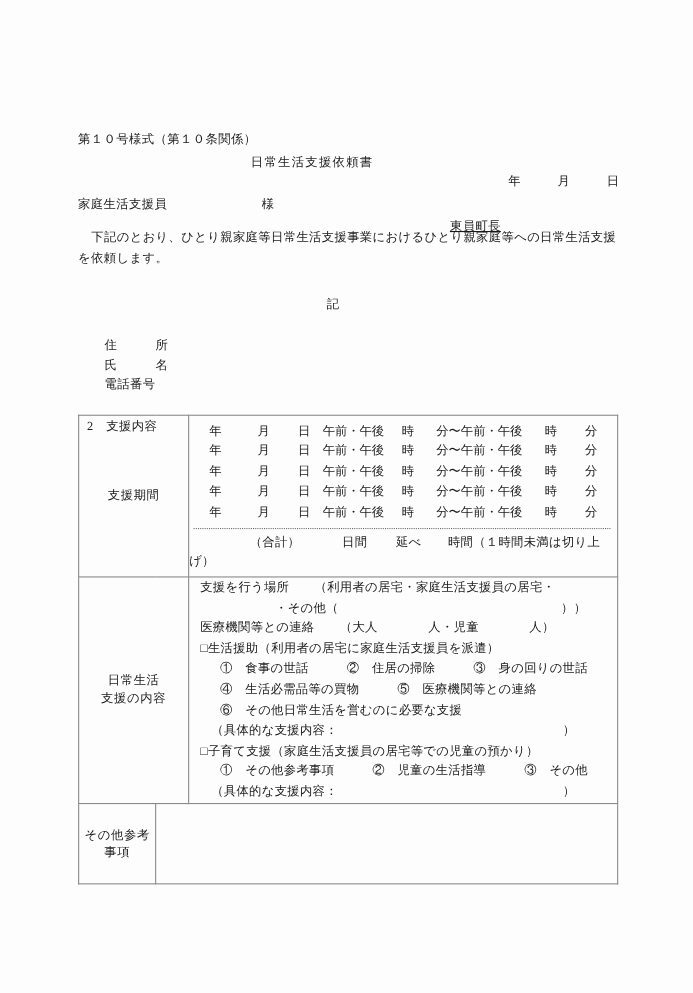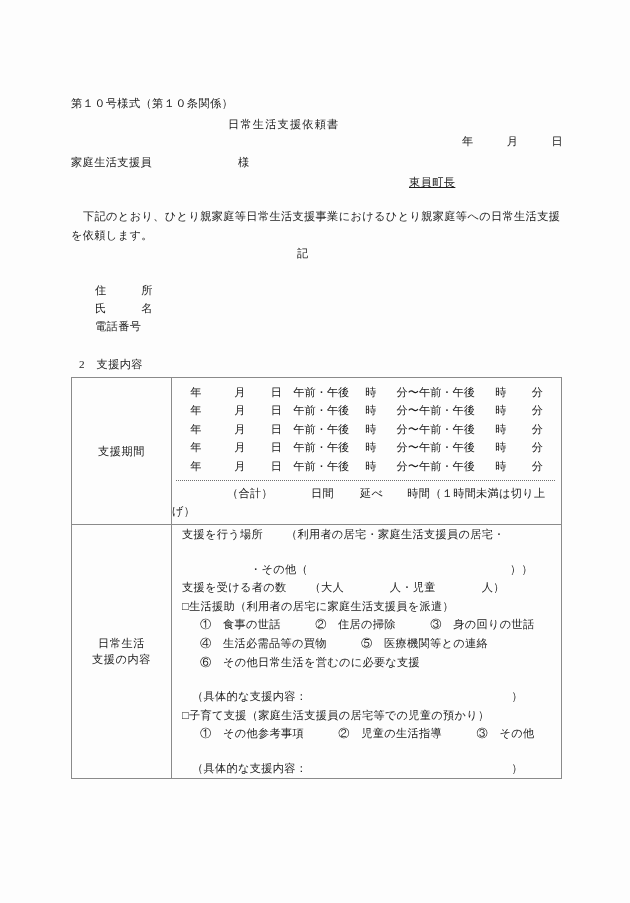--- a/index.html
+++ b/index.html
@@ -20,21 +20,21 @@
     position: absolute;
     left: 0;
     top: 0;
     width: 630px;
     height: 903px;
     background: #fdfdfd;
   }
 
   
   .abs { position: absolute; white-space: pre; }
-  .t11 { font-size: 11.2px; line-height: 1.35; letter-spacing: .4px; }
+  .t11 { font-size: 11.2px; line-height: 1.35; letter-spacing: .4px; margin-top: 24px; }
 
   
   .form-no   { left: 71px;  top: 96px; }
   .doc-title { left: 228px; top: 117px; letter-spacing: 1.2px; }
   .date-line { left: 462px; top: 134px; letter-spacing: 0; }
   .addressee { left: 71px;  top: 155px; }
   .honorific { left: 238px; top: 155px; }
   .issuer    { left: 409px; top: 175px; text-decoration: underline; }
 
   
@@ -119,21 +119,20 @@
     padding-left: 10px;
     white-space: pre;
   }
   .cline.ind1 { padding-left: 28px; }
   .cline.ind2 { padding-left: 20px; }
   .cline.ind3 { padding-left: 78px; }
   .fill-row {
     display: flex;
     justify-content: space-between;
     padding-right: 28px;
-    margin-top: 16px;
   }
   .fill-row.rp2 { padding-right: 38px; }
 
   
   .remark-cell { height: 72px; }
   .remark-lbl  { text-align: center; letter-spacing: .6px; }
 </style>
 </head>
 <body>
 
@@ -223,27 +222,31 @@
       </td>
     </tr>
 
     <tr>
       <td class="lbl-cell" colspan="2">
         <span id="content-label-text">日常生活<br>支援の内容</span>
       </td>
       <td class="content-cell">
         <div class="cline"><span>支援を行う場所</span>　　<span>（利用者の居宅・家庭生活支援員の居宅・</span></div>
         <div class="cline ind3 fill-row"><span>・その他（</span><span>））</span></div>
-        <div class="cline"><span>支援を受ける者の数</span>　　<span>（大人　　　　人・児童　　　　人）</span></div>
+        <div class="cline"><span>医療機関等との連絡</span>　　<span>（大人　　　　人・児童　　　　人）</span></div>
         <div class="cline">□生活援助（利用者の居宅に家庭生活支援員を派遣）</div>
         <div class="cline ind1">①　食事の世話　　　②　住居の掃除　　　③　身の回りの世話</div>
         <div class="cline ind1">④　生活必需品等の買物　　　⑤　医療機関等との連絡</div>
         <div class="cline ind1">⑥　その他日常生活を営むのに必要な支援</div>
         <div class="cline ind2 fill-row rp2"><span>（具体的な支援内容：</span><span>）</span></div>
         <div class="cline">□子育て支援（家庭生活支援員の居宅等での児童の預かり）</div>
         <div class="cline ind1">①　その他参考事項　　　②　児童の生活指導　　　③　その他</div>
         <div class="cline ind2 fill-row rp2"><span>（具体的な支援内容：</span><span>）</span></div>
       </td>
     </tr>
 
+    <tr>
+      <td class="remark-cell remark-lbl">その他参考事項</td>
+      <td class="remark-cell" colspan="2"></td>
+    </tr>
   </tbody>
     </table>
 </div>
 
 </body></html>

